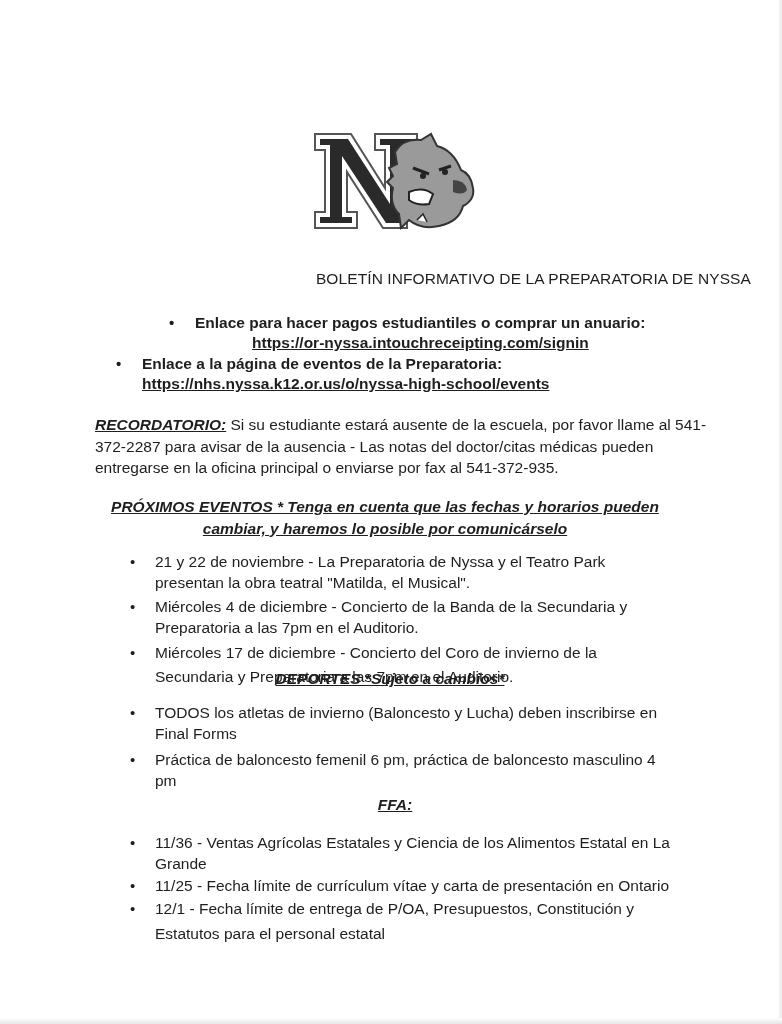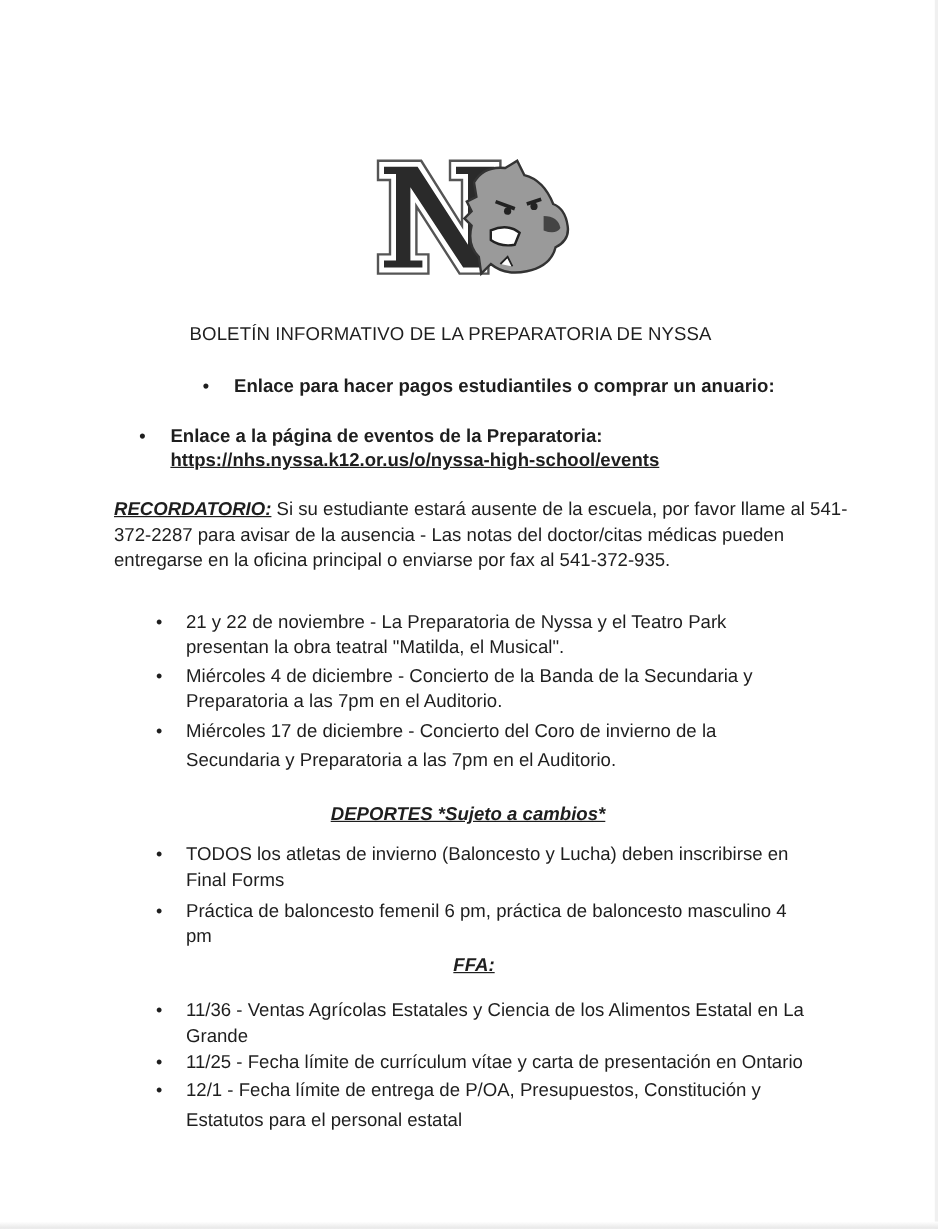--- a/index.html
+++ b/index.html
@@ -3,21 +3,21 @@
 <meta charset="utf-8">
 <style>
   html, body { margin:0; padding:0; }
   body {
     width:782px; height:1024px; background:#ffffff; position:relative; overflow:hidden;
     font-family:"Liberation Sans", sans-serif; color:#1e1e1e;
   }
   .page-edge { position:absolute; left:0; right:0; bottom:0; height:6px; background:linear-gradient(#fff,#e6e6e6); }
   .right-edge { position:absolute; top:0; bottom:0; right:0; width:3px; background:#f0f0f0; }
   .logo { position:absolute; left:313px; top:130px; width:168px; height:102px; }
-  .title { position:absolute; left:0; width:751px; top:270px; text-align:center; font-size:15.5px; letter-spacing:0.1px; }
+  .title { position:absolute; left:0; width:751px; top:270px; text-align:right; font-size:15.5px; letter-spacing:0.1px; }
   .link-block { position:absolute; font-weight:bold; font-size:15.5px; line-height:20px; }
   .link-block a { color:#1e1e1e; text-decoration:underline; }
   .bullet { position:relative; }
   .bullet::before { content:"•"; position:absolute; left:-26px; top:0; font-size:15px; }
   .section { position:absolute; left:95px; width:620px; font-size:15.5px; line-height:21.5px; }
   .heading { font-weight:bold; font-style:italic; text-decoration:underline;text-align:center; }
   ul.items { list-style:none; margin:12px; padding:0 0 0 48px; }
   ul.items li { position:relative; margin:0; }
   ul.items li::before { content:"•"; position:absolute; left:-25px; top:0; font-size:15px; }
 </style>
@@ -40,32 +40,34 @@
       <path d="M140 50 Q152 50 154 60 Q150 66 140 62 Z" fill="#444"></path>
       <path d="M104 90 L110 84 L114 92" fill="#fff" stroke="#222" stroke-width="1.5"></path>
     </g>
   </svg>
 </div>
 
 <div class="title">BOLETÍN INFORMATIVO DE LA PREPARATORIA DE NYSSA</div>
 
 <div class="link-block" style="left:195px; top:313px; width:470px;">
   <div class="bullet">Enlace para hacer pagos estudiantiles o comprar un anuario:</div>
+  <div style="margin-left:57px;"><a>https://or-nyssa.intouchreceipting.com/signin</a></div>
 </div>
 
 <div class="link-block" style="left:142px; top:354px; width:520px;">
   <div class="bullet">Enlace a la página de eventos de la Preparatoria:</div>
   <div><a>https://nhs.nyssa.k12.or.us/o/nyssa-high-school/events</a></div>
 </div>
 
 <div class="section" style="top:414px; width:630px;">
   <span class="heading">RECORDATORIO:</span><span> Si su estudiante estará ausente de la escuela, por favor llame al 541-372-2287 para avisar de la ausencia - Las notas del doctor/citas médicas pueden entregarse en la oficina principal o enviarse por fax al 541-372-935.</span>
 </div>
 
 <div class="section" style="top:496px; width:580px;">
+  <div class="heading">PRÓXIMOS EVENTOS * Tenga en cuenta que las fechas y horarios pueden cambiar, y haremos lo posible por comunicárselo</div>
   <ul class="items" style="line-height:21px;">
     <li style="margin-bottom:3px;">21 y 22 de noviembre - La Preparatoria de Nyssa y el Teatro Park presentan la obra teatral "Matilda, el Musical".</li>
     <li style="margin-bottom:3px;">Miércoles 4 de diciembre - Concierto de la Banda de la Secundaria y Preparatoria a las 7pm en el Auditorio.</li>
     <li style="line-height:24px;">Miércoles 17 de diciembre - Concierto del Coro de invierno de la Secundaria y Preparatoria a las 7pm en el Auditorio.</li>
   </ul>
 </div>
 
 <div class="section" style="top:668px; width:590px;">
   <div class="heading">DEPORTES *Sujeto a cambios*</div>
   <ul class="items">

